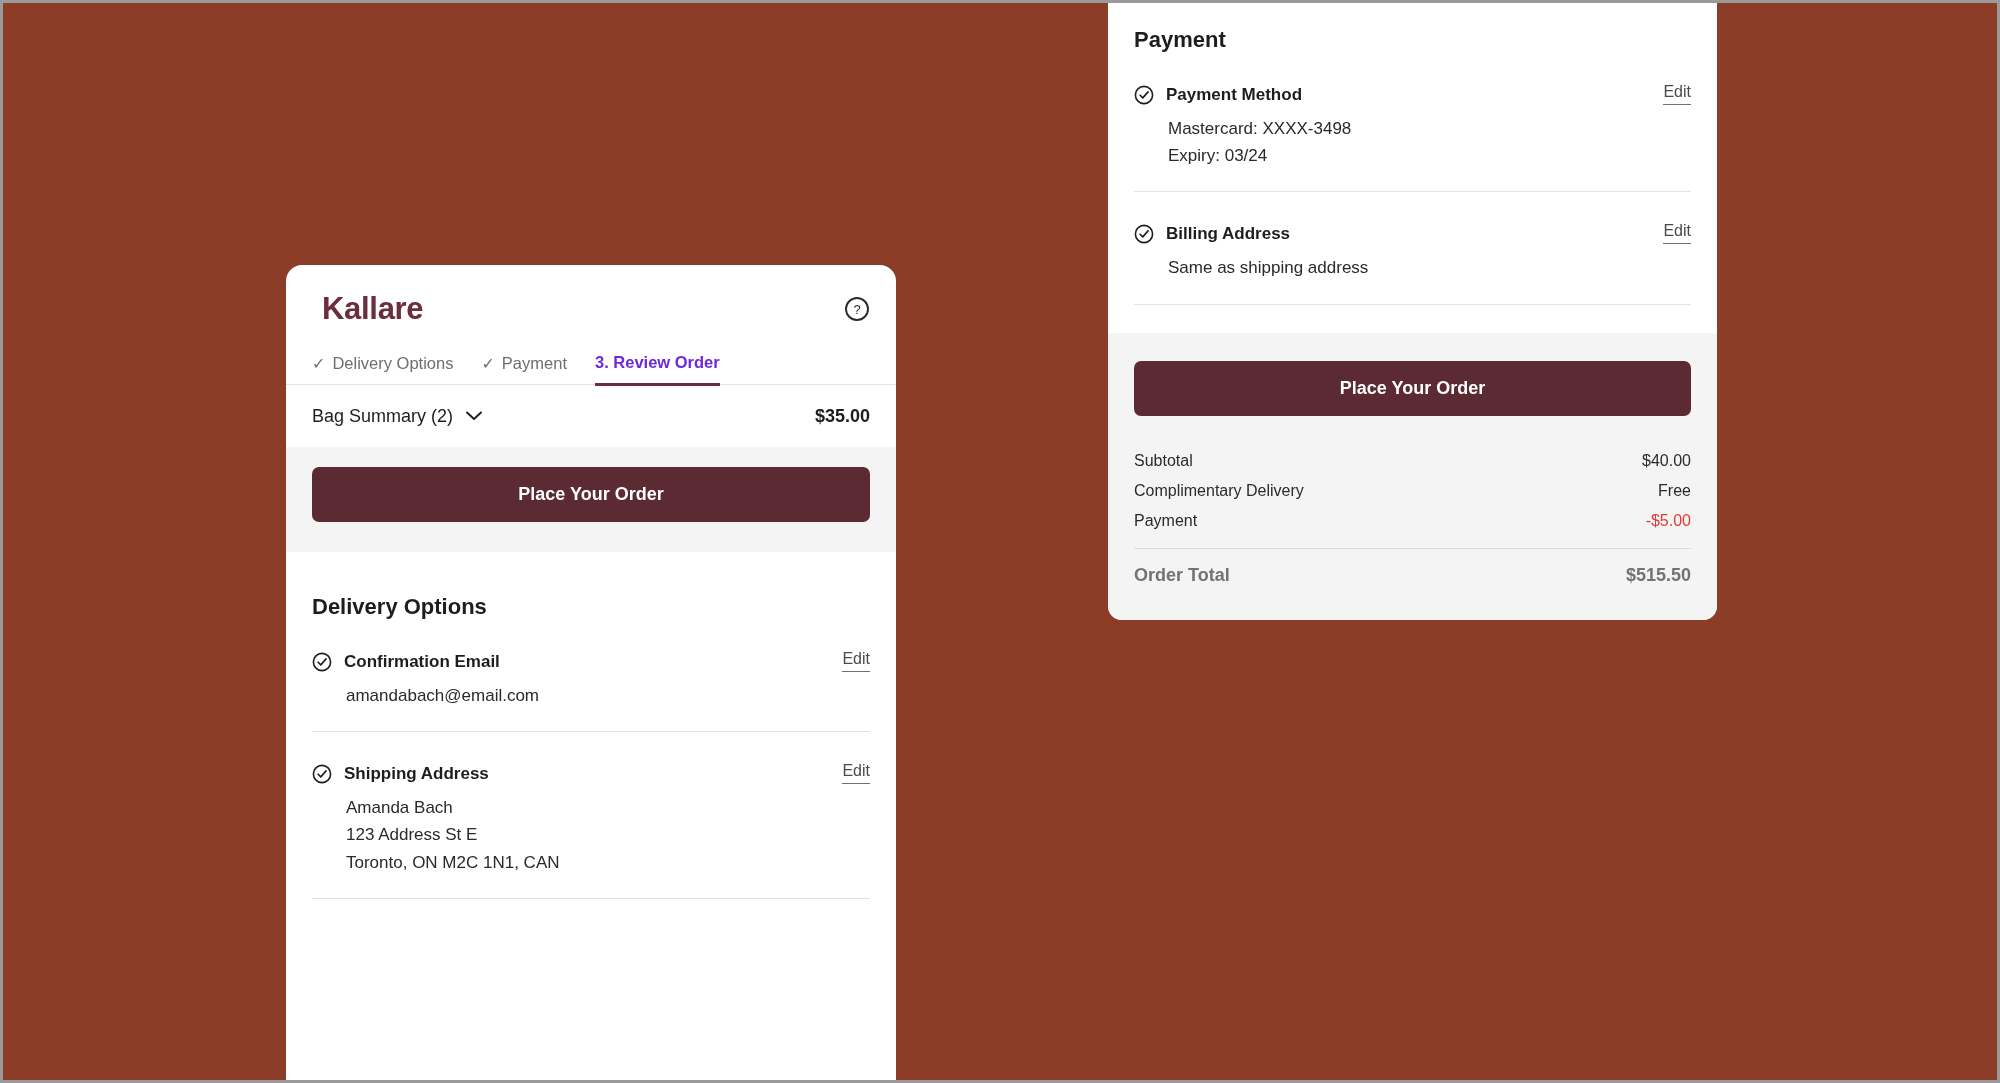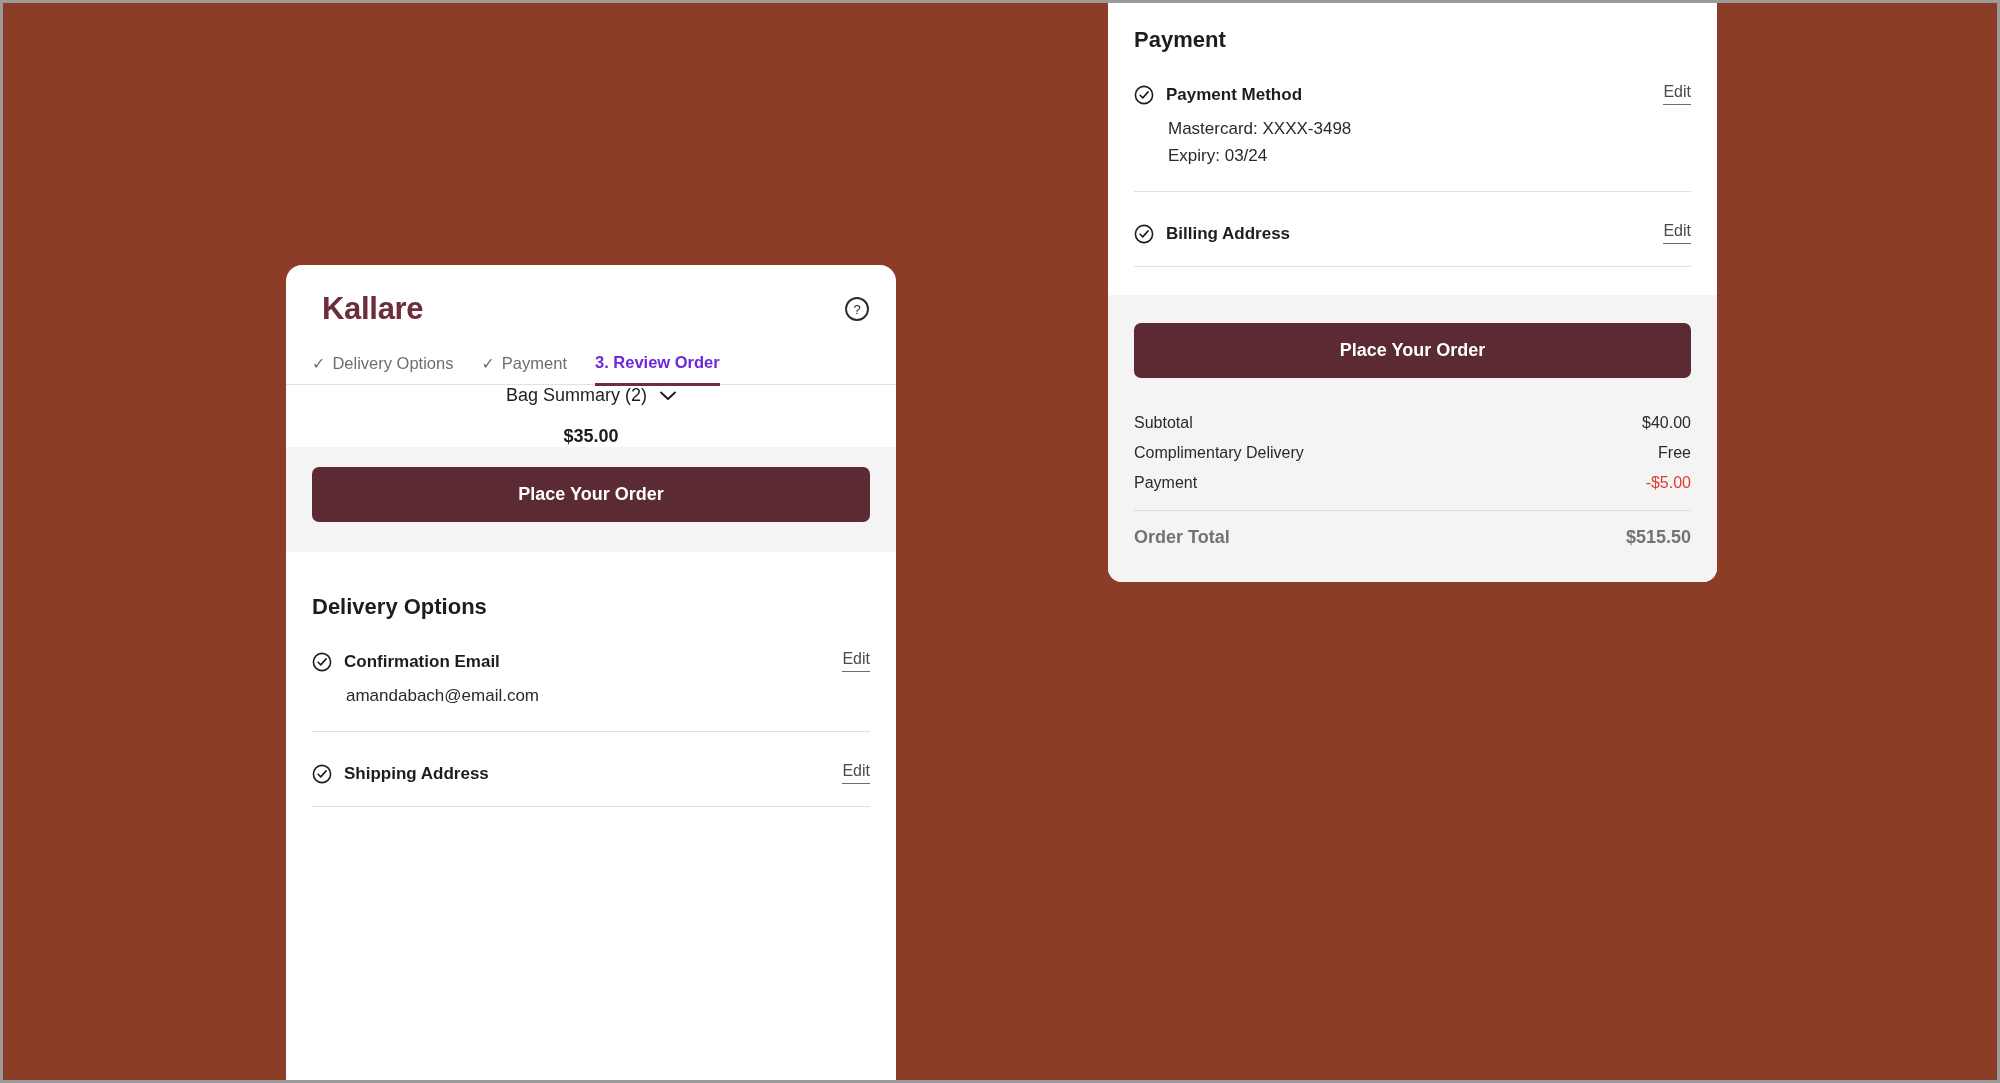--- a/index.html
+++ b/index.html
@@ -83,21 +83,20 @@
     line-height: 1;
     color: #6e6e6e;
   }
 
   .bag-row {
     display: flex;
     align-items: center;
     justify-content: space-between;
     padding: 0 26px;
     height: 62px;
-    flex-direction: column;
   }
   .bag-left {
     display: flex;
     align-items: center;
     gap: 13px;
     font-size: 18px;
     color: #1d1d1d;
     cursor: pointer;
   }
   .bag-total {
@@ -296,20 +295,25 @@
         <div class="entry-head-left">
           <span>
             <svg class="check-icon" viewBox="0 0 20 20" fill="none" aria-hidden="true">
               <circle cx="10" cy="10" r="8.6" stroke="#1d1d1d" stroke-width="1.6"></circle>
               <path d="M6.1 10.2L8.8 12.9L14.1 6.9" stroke="#1d1d1d" stroke-width="1.6" stroke-linecap="round" stroke-linejoin="round"></path>
             </svg>
           </span>
           <span class="entry-label">Shipping Address</span>
         </div>
         <span class="edit-link">Edit</span>
+      </div>
+      <div class="entry-body">
+        <div>Amanda Bach</div>
+        <div>123 Address St E</div>
+        <div>Toronto, ON M2C 1N1, CAN</div>
       </div>
       <div class="divider"></div>
     </div>
 
   </div>
 
   <div id="right-panel">
 
     <div class="rp-white">
       <div class="rp-head">Payment</div>
@@ -340,20 +344,23 @@
             <span>
               <svg class="check-icon" viewBox="0 0 20 20" fill="none" aria-hidden="true">
                 <circle cx="10" cy="10" r="8.6" stroke="#1d1d1d" stroke-width="1.6"></circle>
                 <path d="M6.1 10.2L8.8 12.9L14.1 6.9" stroke="#1d1d1d" stroke-width="1.6" stroke-linecap="round" stroke-linejoin="round"></path>
               </svg>
             </span>
             <span class="entry-label">Billing Address</span>
           </div>
           <span class="edit-link">Edit</span>
         </div>
+        <div class="entry-body">
+          <div>Same as shipping address</div>
+        </div>
         <div class="divider"></div>
       </div>
     </div>
 
     <div class="rp-gray">
       <button class="cta-btn">Place Your Order</button>
 
       <div class="totals">
         <div class="total-row">
           <span>Subtotal</span>

